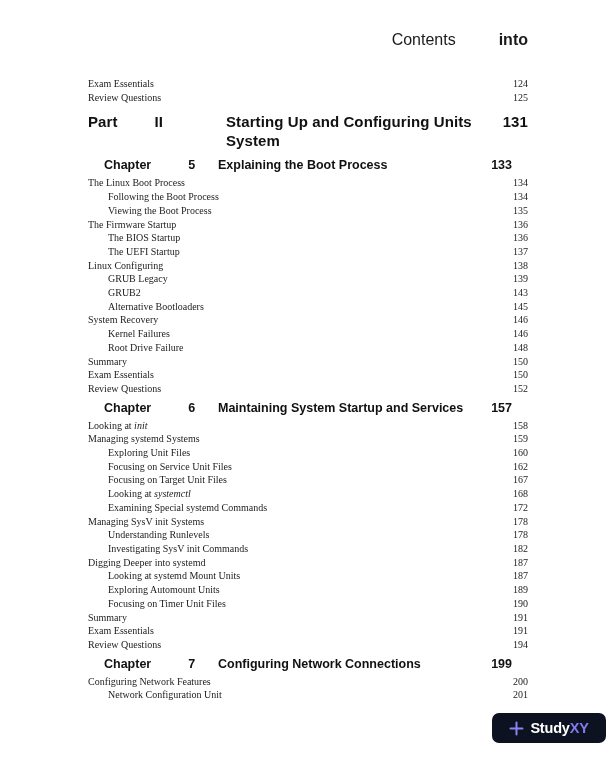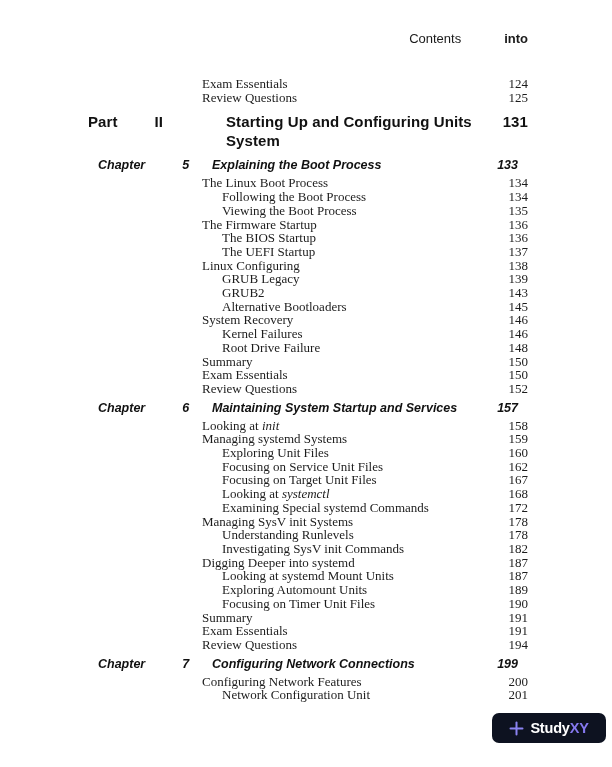--- a/index.html
+++ b/index.html
@@ -17,40 +17,39 @@
   }
 
   
   .running-head {
     position: absolute;
     top: 31px; right: 84px;
     display: flex;
     align-items: baseline;
     gap: 43px;
     font-family: "Liberation Sans", sans-serif;
-    font-size: 13px;
+    font-size: 16px;
     color: #1a1a1a;
   }
   .rh-folio { font-weight: bold; }
 
   
   .toc {
     position: absolute;
     left: 88px; top: 77px;
     width: 440px;
   }
 
   
   .entry-row {
     display: flex;
     justify-content: space-between;
     align-items: baseline;
-    margin-left: 114px;
     font-family: "Liberation Serif", serif;
-    font-size: 13px;
+    font-size: 10px;
     line-height: 13.7px;
     color: #1c1c1c;
   }
   .entry-row.indent-1 .entry-label { padding-left: 20px; }
   .entry-label em { font-style: italic; }
   .entry-page { font-variant-numeric: lining-nums; }
 
   
   .heading-row {
     display: flex;
@@ -63,24 +62,23 @@
   .heading-num { margin-left: 10px; padding-left: 27px; }
   .heading-title { flex: 1; }
   .row-part {
     margin: 8px 0 7px;
     font-size: 15px;
     line-height: 19px;
     letter-spacing: 0.1px;
     gap: 24px;
   }
   .row-chapter {
-    margin: 4px 10px 3px;
+    margin: 4px 16px 3px;
     font-size: 12.5px;
     line-height: 16px;
-    font-style: italic;
   }
 
   
   .brand-badge {
     position: absolute;
     left: 492px; top: 713px;
     width: 114px; height: 30px;
     border-radius: 7px;
     background: #0d1220;
     display: flex;

